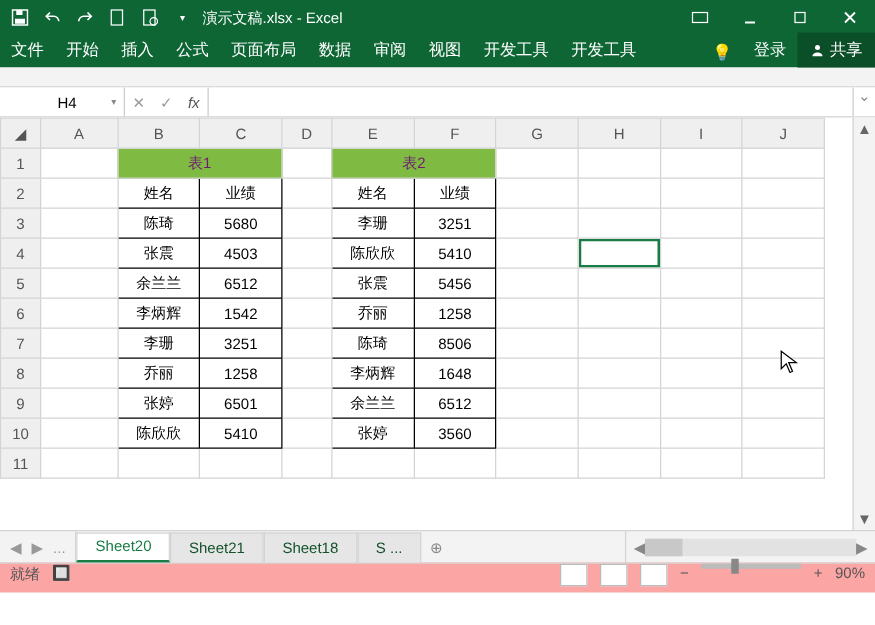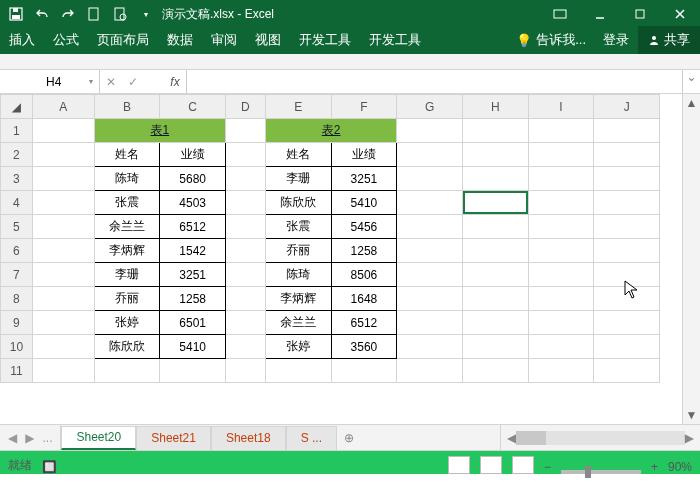--- a/index.html
+++ b/index.html
@@ -26,33 +26,33 @@
   .grid-wrap .vscroll { width:18px; background:#f3f3f3; border-left:1px solid #d4d4d4; display:flex; flex-direction:column; }
   .vscroll .arrow { height:18px; display:flex; align-items:center; justify-content:center; color:#666; }
   .vscroll .track { flex:1; }
   .grid { flex:1; overflow: hidden; }
   table.sheet { border-collapse: collapse; width: 660px; }
   table.sheet th, table.sheet td { border: 1px solid #d4d4d4; height: 24px; font-weight: normal; font-size: 12px; }
   table.sheet thead th { background: #efefef; text-align: center; color: #555; }
   table.sheet tbody th { background: #efefef; text-align: center; width: 32px; color: #555; }
   .col-A { width: 62px; } .col-B,.col-C,.col-E,.col-F { width: 66px; } .col-D { width: 40px; }
   .col-G,.col-H,.col-I,.col-J { width: 66px; }
-  .thead-green { background: #7fbb42 !important; color: #0f172a; text-align: center; font-size: 14px; text-decoration: underline; }
+  .thead-green { background: #7fbb42 !important; color: #701a75; text-align: center; font-size: 14px; }
   .data-cell { border: 1px solid #000 !important; text-align: center; font-size: 13px; }
   .active-cell { box-shadow: inset 0 0 0 2px #1a7c45; }
   .tabbar { height: 26px; background: #f3f3f3; border-top: 1px solid #d4d4d4; display: flex; align-items: center; }
   .tabnav { display: flex; padding: 0 4px; border-right:1px solid #d4d4d4; height:100%; align-items:center; }
   .tabnav span { padding: 0 4px; color: #999; }
-  .sheettab { padding: 4px 14px; border: 1px solid #d4d4d4; border-bottom: none; background: #e6e6e6; color: #c2410c; height:24px; display:flex; align-items:center;}
+  .sheettab { padding: 4px 14px; border: 1px solid #d4d4d4; border-bottom: none; background: #e6e6e6; color: #14532d; height:24px; display:flex; align-items:center;}
   .sheettab.active { background: #fff; color: #1a7c45; border-bottom: 2px solid #1a7c45; }
   .addsheet { width: 24px; text-align: center; color: #888; }
   .hscroll-zone { margin-left: auto; display:flex; align-items:center; width:200px; height:100%; border-left:1px solid #d4d4d4; padding:0 6px; }
   .hscroll { flex:1; height:14px; background:#e2e2e2; display:flex; }
   .hscroll .thumb { width:30px; background:#c8c8c8; }
-  .statusbar { height: 24px; background: #22c55e; border-top: 1px solid #d4d4d4; display: flex; align-items: flex-end; padding: 0 8px; gap: 10px; font-size: 12px; color: #555; }
+  .statusbar { height: 24px; background: #fca5a5; border-top: 1px solid #d4d4d4; display: flex; align-items: flex-start; padding: 0 8px; gap: 10px; font-size: 12px; color: #555; }
   .statusbar .spacer { flex: 1; }
   .viewbtn { width: 22px; height: 18px; border: 1px solid #bbb; background: #fff; }
   .zoom-slider { width: 80px; height: 4px; background: #bbb; position: relative; }
   .zoom-slider::after { content:''; position:absolute; left:30%; top:-4px; width:6px; height:12px; background:#888; }
   .cursor { position: absolute; left: 624px; top: 186px; font-size: 16px; color: #000; pointer-events:none; }
   svg { display:block; }
 </style>
 </head>
 <body>
 
@@ -107,32 +107,33 @@
       </span>
     <span>
         <svg width="12" height="12" viewBox="0 0 12 12">
           <path d="M2 2l8 8M10 2l-8 8" stroke="#fff" stroke-width="1.5"></path>
         </svg>
       </span>
   </div>
 </div>
 
 <div class="ribbon">
+  <div class="tab">文件</div>
+  <div class="tab">开始</div>
   <div class="tab">插入</div>
   <div class="tab">公式</div>
   <div class="tab">页面布局</div>
   <div class="tab">数据</div>
   <div class="tab">审阅</div>
   <div class="tab">视图</div>
   <div class="tab">开发工具</div>
   <div class="tab">开发工具</div>
   <div class="spacer"></div>
   <div class="tell">
       <span>💡</span>
-      <span>告诉我...</span>
     </div>
   <div class="tab">登录</div>
   <div class="share">
       <span>
         <svg width="12" height="12" viewBox="0 0 12 12">
           <circle cx="6" cy="4" r="2" fill="#fff"></circle>
           <path d="M2 11c0-2 2-3 4-3s4 1 4 3" fill="#fff"></path>
         </svg>
       </span>
       <span>共享</span>
@@ -141,21 +142,21 @@
 <div class="ribbon-body"></div>
 
 <div class="namebar">
   <div class="namebox">
     <span>H4</span>
     <span class="dd">▾</span>
   </div>
   <div class="fxzone">
     <span>✕</span>
     <span>✓</span>
-    <span style="font-style:italic;color:#555;margin-left:20px;">fx</span>
+    <span style="font-style:italic;color:#555;">fx</span>
   </div>
   <div class="formula"></div>
   <div style="width:18px;border-left:1px solid #ccc;text-align:center;color:#888;">⌄</div>
 </div>
 
 <div class="grid-wrap">
 <div class="grid">
 <table class="sheet">
   <colgroup>
           <col style="width:32px">

